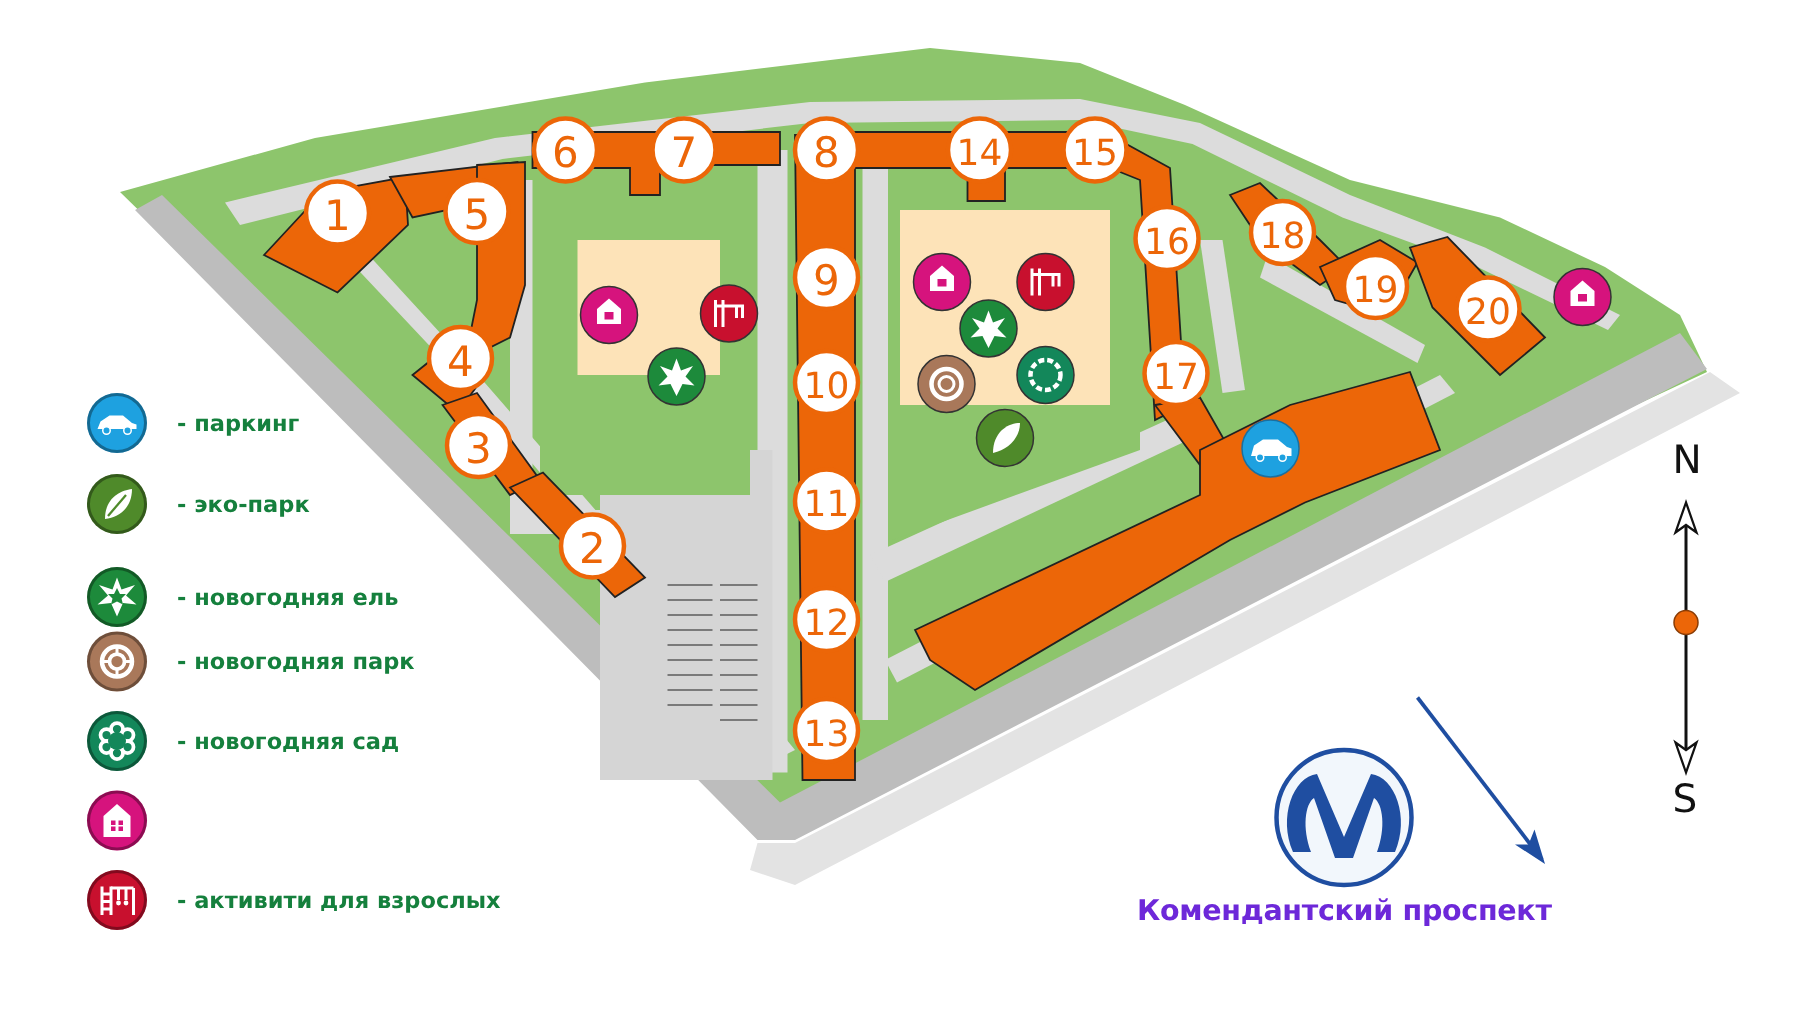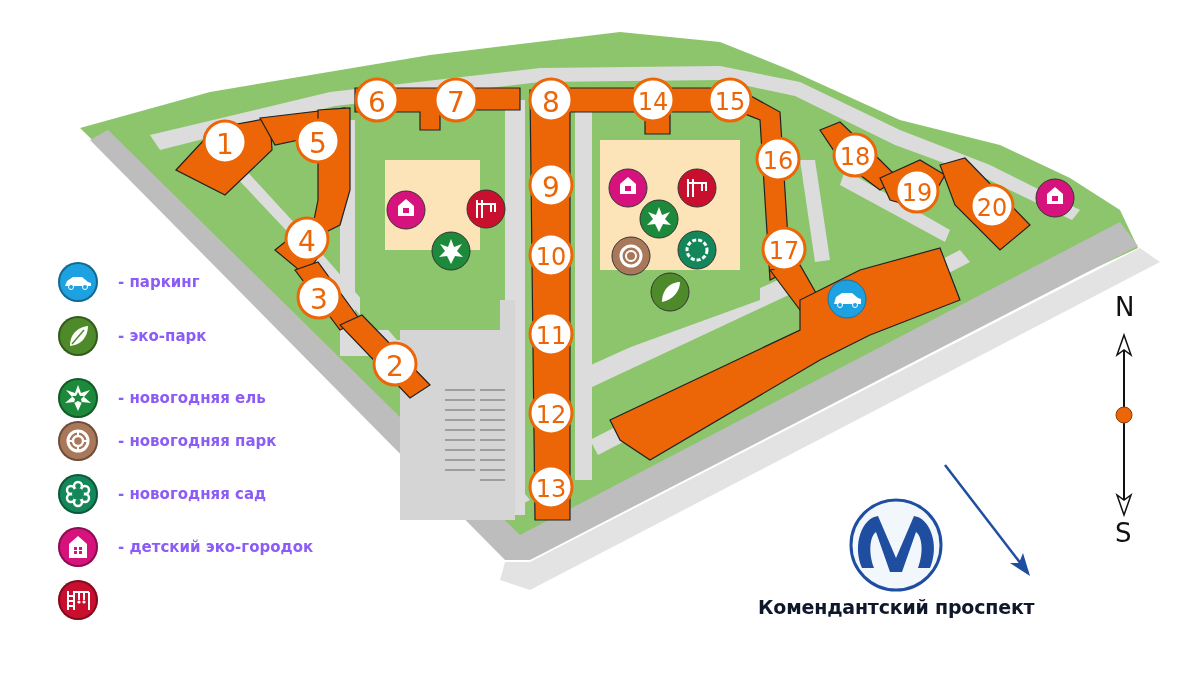--- a/index.html
+++ b/index.html
@@ -2,22 +2,22 @@
 <html><head>
 <meta charset="utf-8">
 <style>
   html, body { margin:0; padding:0; background:#ffffff; }
   body { width:1200px; height:681px; position:relative; overflow:hidden; font-family:"DejaVu Sans", sans-serif; }
   #map-svg { position:absolute; left:0; top:0; width:1200px; height:681px; }
   .badge-text { font-family:"DejaVu Sans", sans-serif; font-weight:normal; fill:#ec6608; text-anchor:middle; dominant-baseline:central; }
   .legend { position:absolute; left:58px; top:262px; width:300px; }
   .legend-item { position:absolute; left:0; height:40px; display:flex; align-items:center; }
   .legend-icon { width:40px; height:40px; border-radius:50%; display:flex; align-items:center; justify-content:center; box-shadow: inset 0 0 0 2px rgba(0,0,0,0.35); }
-  .legend-label { margin-left:20px; font-family:"DejaVu Sans", sans-serif; font-weight:bold; font-size:15px; color:#8b5cf6; white-space:nowrap; }
-  .metro-label { position:absolute; left:758px; top:596px; font-family:"DejaVu Sans", sans-serif; font-weight:bold; font-size:19px; color:#0f172a; white-space:nowrap; letter-spacing:-0.2px; }
+  .legend-label { margin-left:20px; font-family:"DejaVu Sans", sans-serif; font-weight:bold; font-size:15px; color:#15803d; white-space:nowrap; }
+  .metro-label { position:absolute; left:758px; top:596px; font-family:"DejaVu Sans", sans-serif; font-weight:bold; font-size:19px; color:#6d28d9; white-space:nowrap; letter-spacing:-0.2px; }
   .compass-n, .compass-s { position:absolute; font-family:"DejaVu Sans", sans-serif; font-size:26px; color:#111; }
   .compass-n { left:1115px; top:292px; }
   .compass-s { left:1115px; top:518px; }
 </style>
 </head>
 <body>
 
 <svg id="map-svg" viewBox="0 0 1200 681" xmlns="http://www.w3.org/2000/svg">
 
   <path d="M80,128 L210,92 L430,55 L620,32 L720,42 L790,70 L900,120 L1000,145 L1070,178 L1120,210 L1138,248 L1080,275 L900,360 L700,455 L530,548 L510,548 L80,128 Z" fill="#8dc56c"></path>
@@ -323,39 +323,39 @@
   <div class="legend-item" style="top:265px">
     <div class="legend-icon" style="background:#d6137d">
       <svg width="22" height="24" viewBox="0 0 22 24">
           <path d="M2,23 L2,9 L11,1 L20,9 L20,23 Z" fill="#fff"></path>
           <rect x="7" y="12" width="3" height="3" fill="#d6137d"></rect>
           <rect x="12" y="12" width="3" height="3" fill="#d6137d"></rect>
           <rect x="7" y="16" width="3" height="3" fill="#d6137d"></rect>
           <rect x="12" y="16" width="3" height="3" fill="#d6137d"></rect>
         </svg>
     </div>
-    <span class="legend-label">- детский эко-городок</span>
   </div>
   <div class="legend-item" style="top:318px">
     <div class="legend-icon" style="background:#c8102e">
       <svg width="26" height="24" viewBox="0 0 26 24">
           <g stroke="#fff" stroke-width="2" fill="none">
             <line x1="3" y1="22" x2="3" y2="3"></line>
             <line x1="9" y1="22" x2="9" y2="3"></line>
             <line x1="3" y1="8" x2="9" y2="8"></line>
             <line x1="3" y1="13" x2="9" y2="13"></line>
             <line x1="3" y1="18" x2="9" y2="18"></line>
             <line x1="9" y1="4" x2="24" y2="4"></line>
             <line x1="24" y1="4" x2="24" y2="22"></line>
             <line x1="14" y1="4" x2="14" y2="12"></line>
             <line x1="19" y1="4" x2="19" y2="12"></line>
           </g>
           <circle cx="14" cy="14" r="1.6" fill="#fff"></circle>
           <circle cx="19" cy="14" r="1.6" fill="#fff"></circle>
         </svg>
     </div>
+    <span class="legend-label">- активити для взрослых</span>
   </div>
 </div>
 
 <div class="metro-label">Комендантский проспект</div>
 
 <div class="compass-n">N</div>
 <div class="compass-s">S</div>
 
 </body></html>

